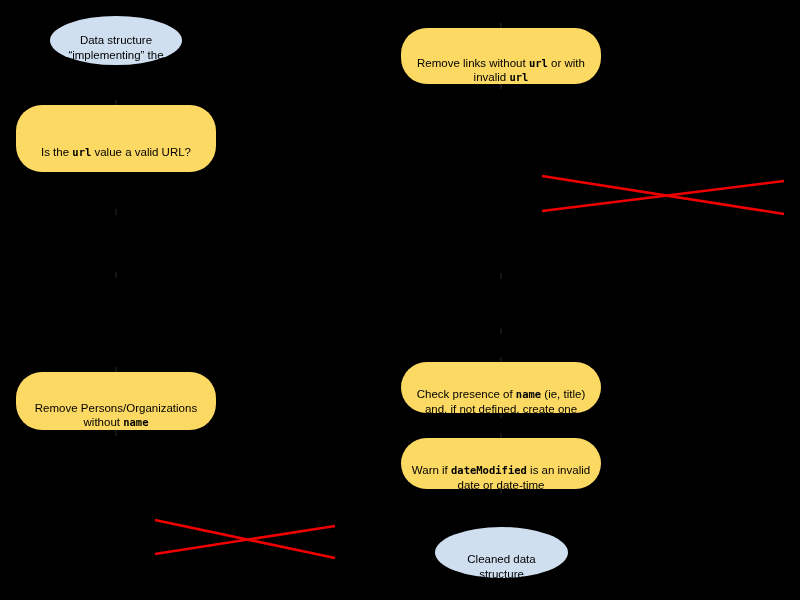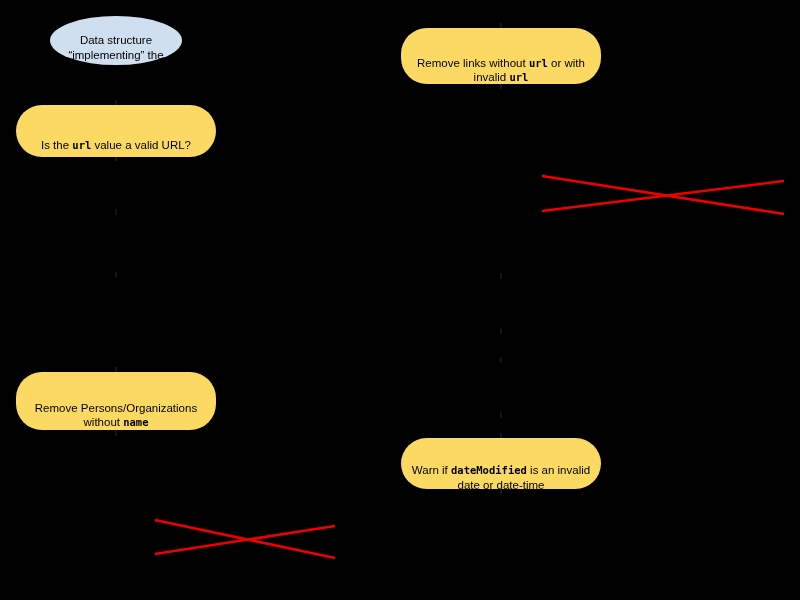--- a/index.html
+++ b/index.html
@@ -91,35 +91,41 @@
   <div class="connector" style="left:500px; top:488px; width:2px; height:6px;"></div>
 
   <div class="node terminator" style="left:50px; top:16px; width:132px; height:49px;">
     <span class="txt">Data structure “implementing” the manifest</span>
   </div>
 
   <div class="node process" style="left:401px; top:28px; width:200px; height:56px;">
     <span class="txt rich">Remove links without <code>url</code> or with invalid <code>url</code></span>
   </div>
 
-  <div class="node process" style="left:16px; top:105px; width:200px; height:52px;">
+  <div class="node process" style="left:16px; top:105px; width:200px; height:67px;">
     <span class="txt rich">Is the <code>url</code> value a valid URL?</span>
   </div>
 
 
 
   <div class="node process" style="left:16px; top:372px; width:200px; height:58px;">
     <span class="txt rich">Remove Persons/Organizations without <code>name</code></span>
   </div>
 
+  <div class="node process" style="left:401px; top:362px; width:200px; height:51px;">
+    <span class="txt rich">Check presence of <code>name</code> (ie, title) and, if not defined, create one</span>
+  </div>
 
   <div class="node process" style="left:401px; top:438px; width:200px; height:51px;">
     <span class="txt rich">Warn if <code>dateModified</code>  is an invalid date or date-time</span>
   </div>
 
+  <div class="node terminator" style="left:435px; top:527px; width:133px; height:51px;">
+    <span class="txt">Cleaned data structure</span>
+  </div>
 
   <div class="xmark" style="left:538px; top:168px; width:250px; height:54px;">
     <svg width="250" height="54" viewBox="0 0 250 54">
       <line x1="4" y1="8" x2="246" y2="46" stroke="#ee0000" stroke-width="2.6"></line>
       <line x1="4" y1="43" x2="246" y2="13" stroke="#ee0000" stroke-width="2.6"></line>
     </svg>
   </div>
 
   <div class="xmark" style="left:152px; top:514px; width:186px; height:50px;">
     <svg width="186" height="50" viewBox="0 0 186 50">

